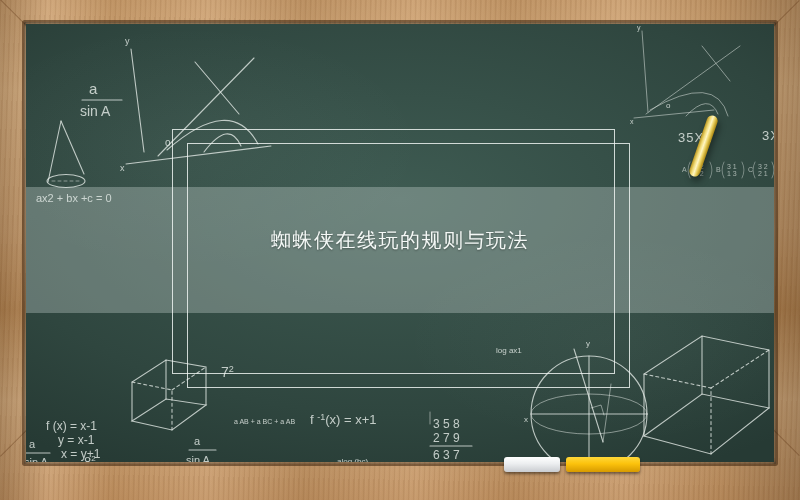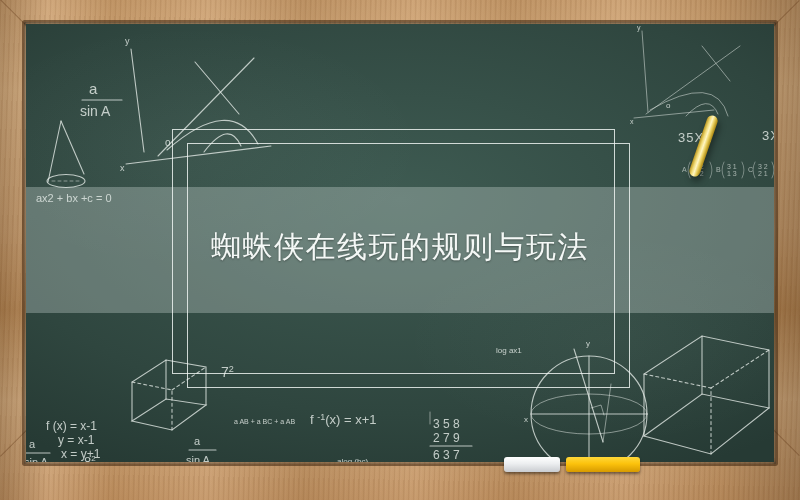--- a/index.html
+++ b/index.html
@@ -104,21 +104,21 @@
   .rect{position:absolute;border:1.4px solid rgba(243,248,245,.82);}
   #rect-outer{left:146px;top:105px;width:441px;height:243px;}
   #rect-inner{left:161px;top:119px;width:441px;height:243px;}
 
   
   .title{
     position:absolute;
     left:0;right:0;top:203px;
     text-align:center;
     color:#f4f8f6;
-    font-size:30px;
+    font-size:20px;
     letter-spacing:1.5px;
     font-family:"DejaVu Sans","Liberation Sans",sans-serif;
     text-shadow:0 1px 2px rgba(0,0,0,.35);
     white-space:nowrap;
   }
 
   
   .chalk-stick{
     position:absolute;
     left:672px;top:90px;

